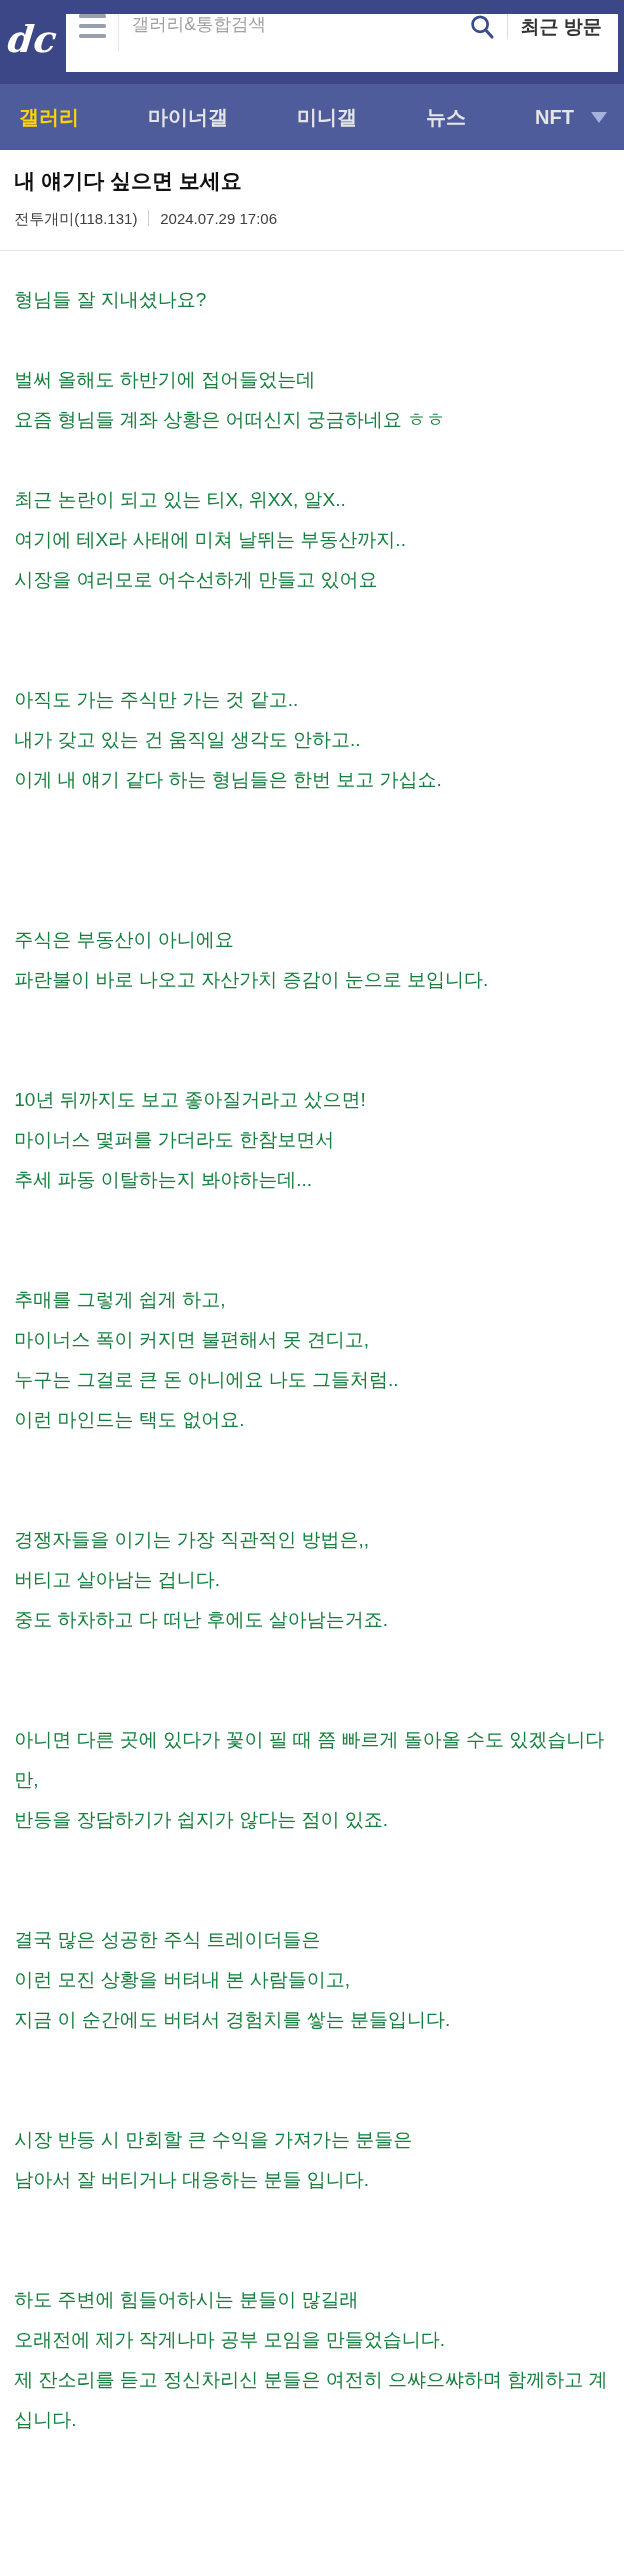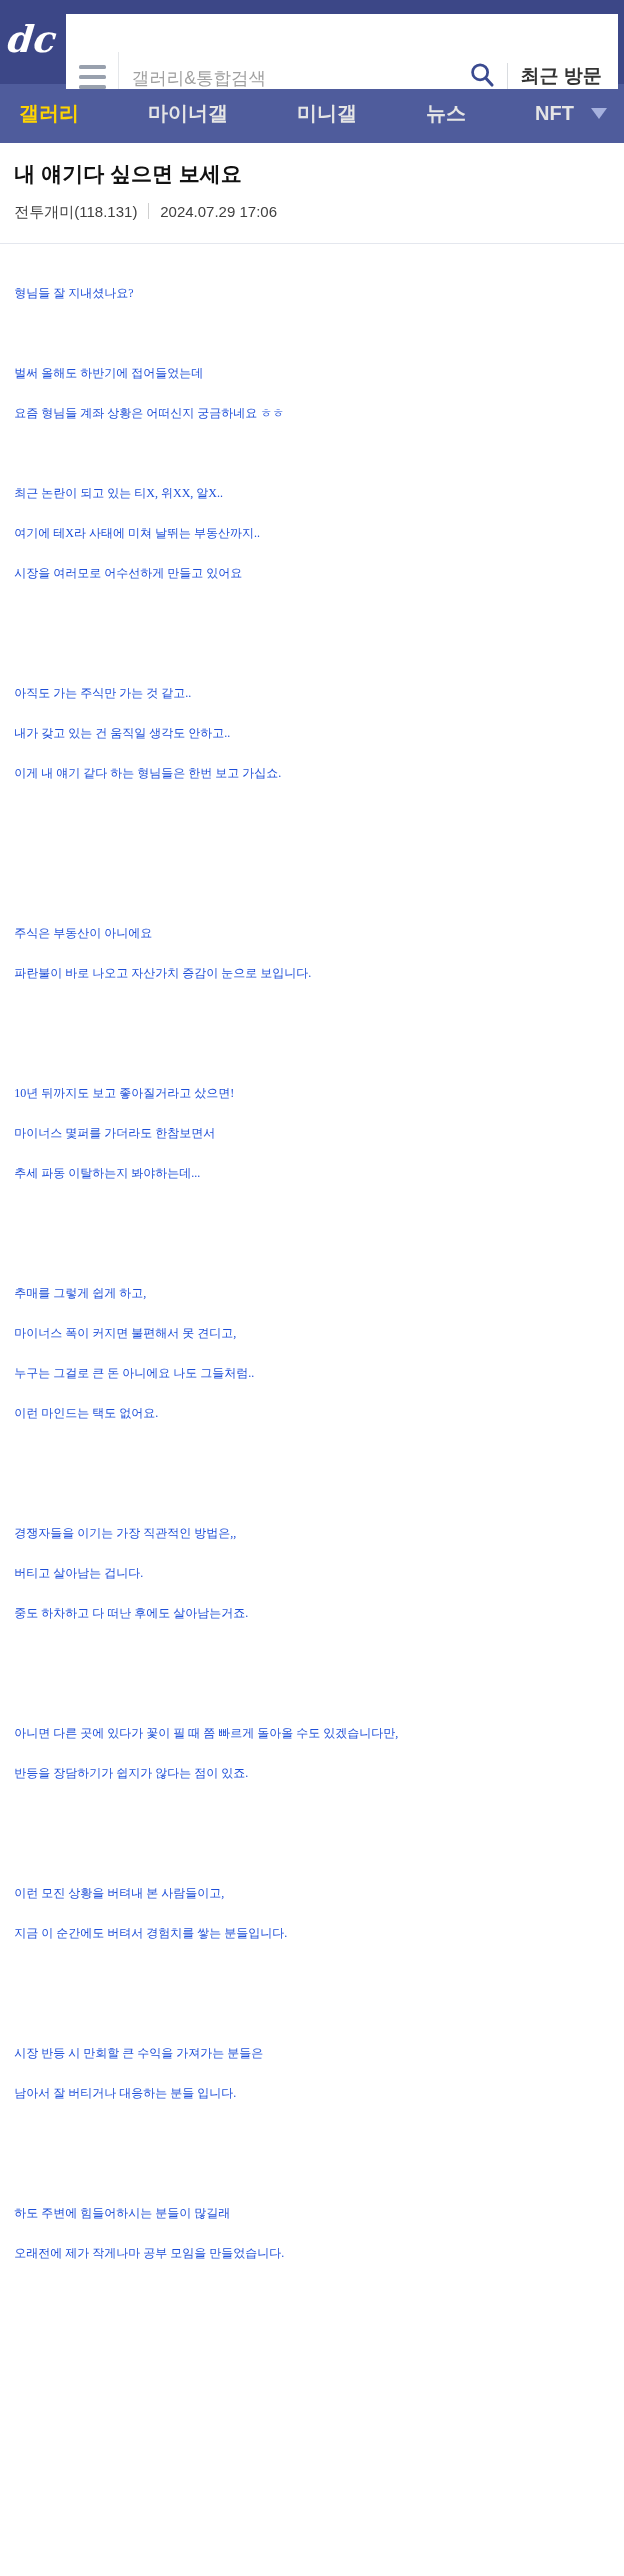--- a/index.html
+++ b/index.html
@@ -25,24 +25,24 @@
     font-style:italic;
     font-weight:bold;
     font-size:37px;
     line-height:41px;
     transform:skewX(-6deg);
     cursor:pointer;
   }
   .searchbar {
     position:absolute;
     left:66px; right:7.2px; top:13.5px;
-    height:75px;
+    height:58px;
     background:#fff;
     display:flex;
-    align-items:flex-end;
+    align-items:flex-start;
   }
   .hamburger {
     border:none; background:none;
     margin-left:12.7px;
     width:27px; height:24px;
     display:flex; flex-direction:column; justify-content:space-between;
     cursor:pointer;
   }
   .hamburger span { display:block; height:4px; width:27px; background:#98a0ad; border-radius:1.6px; }
   .sb-div1 { width:0.8px; height:37px; background:#e5e7ea; margin-left:12.7px; }
@@ -64,21 +64,21 @@
     font-size:19px;
     font-weight:bold;
     color:#333;
     padding:0 16px 0 12.7px;
     white-space:nowrap;
     cursor:pointer;
   }
 
   
   .navbar {
-    height:59px;
+    height:66px;
     background:#4f5c9c;
     display:flex;
     align-items:center;
     justify-content:space-between;
     padding:0 17.5px 0 19px;
   }
   .nav-tab {
     font-size:20px;
     font-weight:bold;
     color:#e5e5e5;
@@ -115,23 +115,22 @@
     line-height:21px;
     color:#404040;
   }
   .meta-sep {
     width:0.8px; height:16px;
     background:#cfcfcf;
     margin:0 11px;
   }
   .post-body {
     padding:29px 14.3px 35px 14.3px;
-    font-size:12px;
-    color:#1d4ed8;
-    font-family:Liberation Serif, serif;
+    font-size:19px;
+    color:#15803d;
   }
   .body-line {
     min-height:40px;
     line-height:40px;
     margin:0;
   }
   .body-line.blank { height:40px; }
 </style>
 </head>
 <body>
@@ -215,28 +214,30 @@
         <p class="body-line blank">&nbsp;</p>
         <p class="body-line">경쟁자들을 이기는 가장 직관적인 방법은,,</p>
         <p class="body-line">버티고 살아남는 겁니다.</p>
         <p class="body-line">중도 하차하고 다 떠난 후에도 살아남는거죠.</p>
         <p class="body-line blank">&nbsp;</p>
         <p class="body-line blank">&nbsp;</p>
         <p class="body-line">아니면 다른 곳에 있다가 꽃이 필 때 쯤 빠르게 돌아올 수도 있겠습니다만,</p>
         <p class="body-line">반등을 장담하기가 쉽지가 않다는 점이 있죠.</p>
         <p class="body-line blank">&nbsp;</p>
         <p class="body-line blank">&nbsp;</p>
+        <p class="body-line">결국 많은 성공한 주식 트레이더들은</p>
         <p class="body-line">이런 모진 상황을 버텨내 본 사람들이고,</p>
         <p class="body-line">지금 이 순간에도 버텨서 경험치를 쌓는 분들입니다.</p>
         <p class="body-line blank">&nbsp;</p>
         <p class="body-line blank">&nbsp;</p>
         <p class="body-line">시장 반등 시 만회할 큰 수익을 가져가는 분들은</p>
         <p class="body-line">남아서 잘 버티거나 대응하는 분들 입니다.</p>
         <p class="body-line blank">&nbsp;</p>
         <p class="body-line blank">&nbsp;</p>
         <p class="body-line">하도 주변에 힘들어하시는 분들이 많길래</p>
         <p class="body-line">오래전에 제가 작게나마 공부 모임을 만들었습니다.</p>
+        <p class="body-line">제 잔소리를 듣고 정신차리신 분들은 여전히 으쌰으쌰하며 함께하고 계십니다.</p>
         <p class="body-line blank">&nbsp;</p>
       </article>
   </main>
 
 </div>
 
 
 </body></html>

